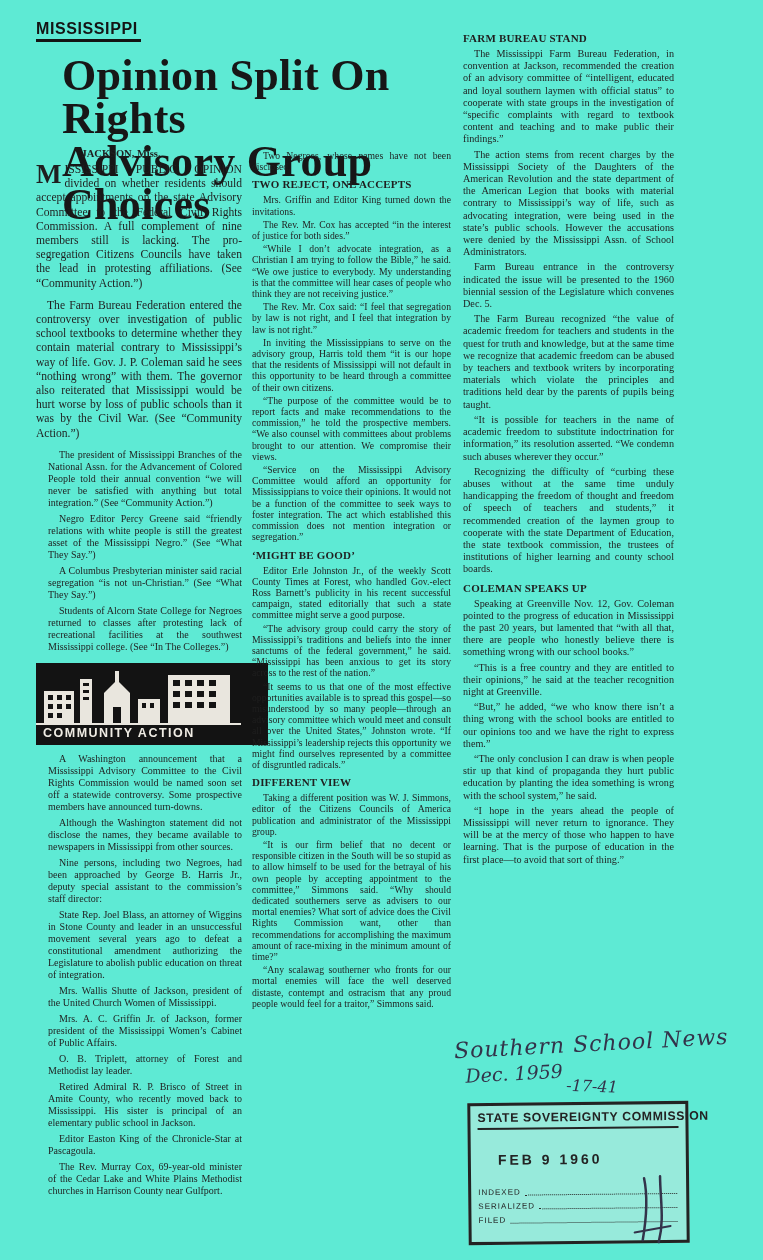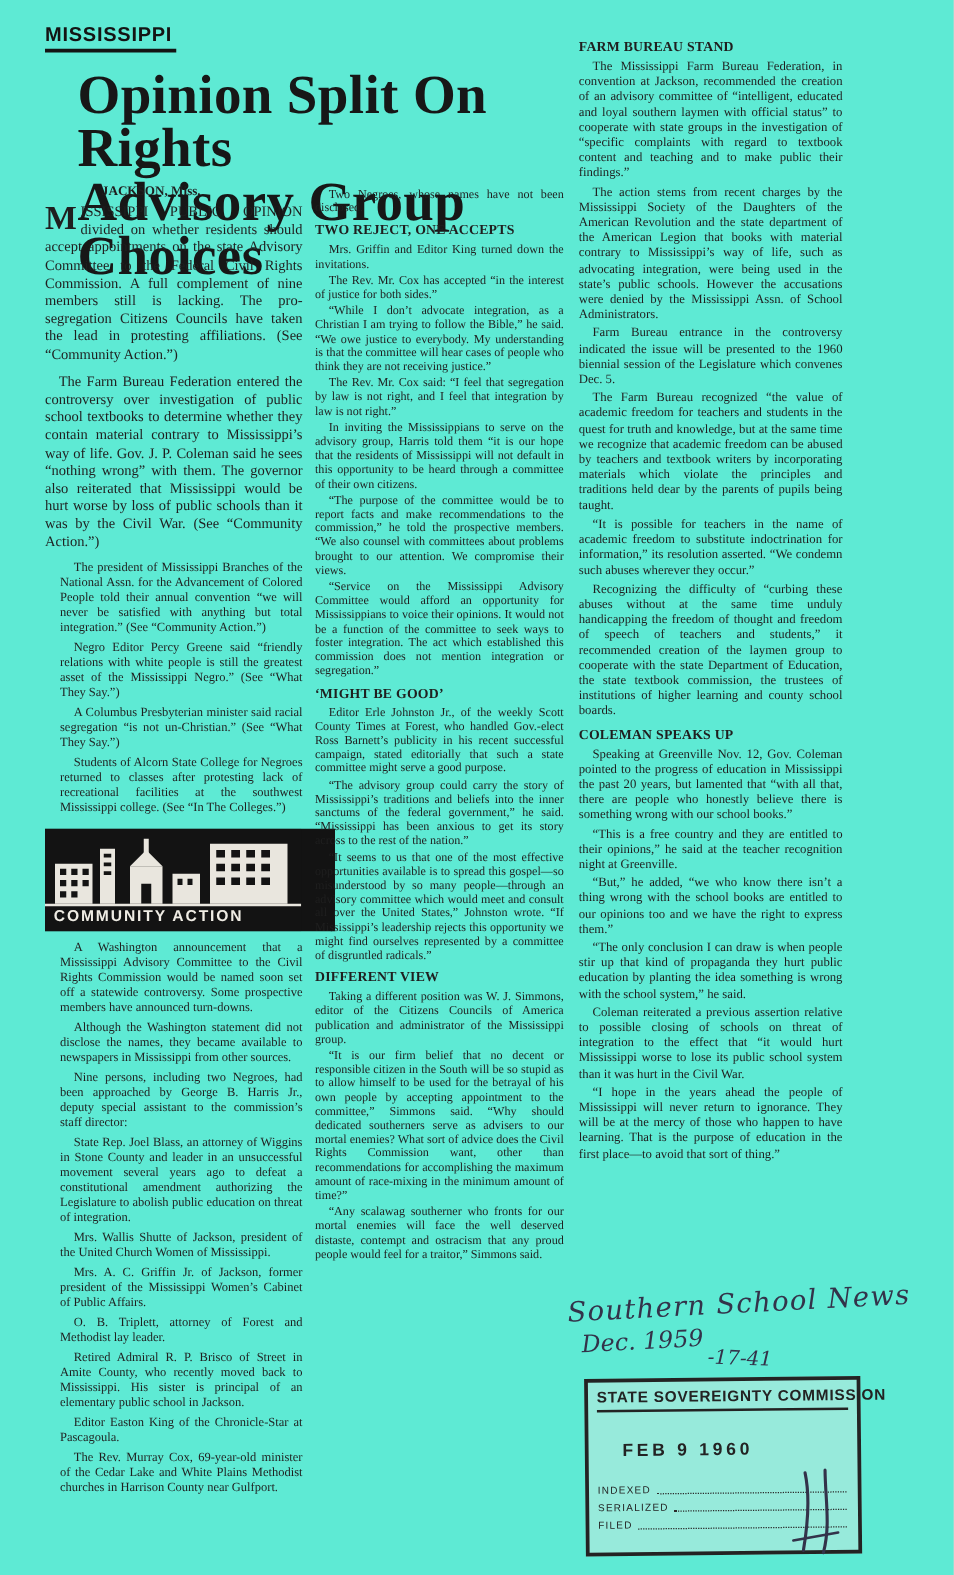--- a/index.html
+++ b/index.html
@@ -238,21 +238,20 @@
     <p>Farm Bureau entrance in the controversy indicated the issue will be presented to the 1960 biennial session of the Legislature which convenes Dec. 5.</p>
     <p>The Farm Bureau recognized “the value of academic freedom for teachers and students in the quest for truth and knowledge, but at the same time we recognize that academic freedom can be abused by teachers and textbook writers by incorporating materials which violate the principles and traditions held dear by the parents of pupils being taught.</p>
     <p>“It is possible for teachers in the name of academic freedom to substitute indoctrination for information,” its resolution asserted. “We condemn such abuses wherever they occur.”</p>
     <p>Recognizing the difficulty of “curbing these abuses without at the same time unduly handicapping the freedom of thought and freedom of speech of teachers and students,” it recommended creation of the laymen group to cooperate with the state Department of Education, the state textbook commission, the trustees of institutions of higher learning and county school boards.</p>
 
     <div class="subhead">COLEMAN SPEAKS UP</div>
     <p>Speaking at Greenville Nov. 12, Gov. Coleman pointed to the progress of education in Mississippi the past 20 years, but lamented that “with all that, there are people who honestly believe there is something wrong with our school books.”</p>
     <p>“This is a free country and they are entitled to their opinions,” he said at the teacher recognition night at Greenville.</p>
     <p>“But,” he added, “we who know there isn’t a thing wrong with the school books are entitled to our opinions too and we have the right to express them.”</p>
     <p>“The only conclusion I can draw is when people stir up that kind of propaganda they hurt public education by planting the idea something is wrong with the school system,” he said.</p>
-    <p>Coleman reiterated a previous assertion relative to possible closing of schools on threat of integration to the effect that “it would hurt Mississippi worse to lose its public school system than it was hurt in the Civil War.</p>
     <p>“I hope in the years ahead the people of Mississippi will never return to ignorance. They will be at the mercy of those who happen to have learning. That is the purpose of education in the first place—to avoid that sort of thing.”</p>
   </div>
 
   <div class="handwriting">
     <div class="hw-line1">Southern School News</div>
     <div class="hw-line2">Dec. 1959</div>
     <div class="hw-line3">-17-41</div>
   </div>
 
   <div class="stamp">

